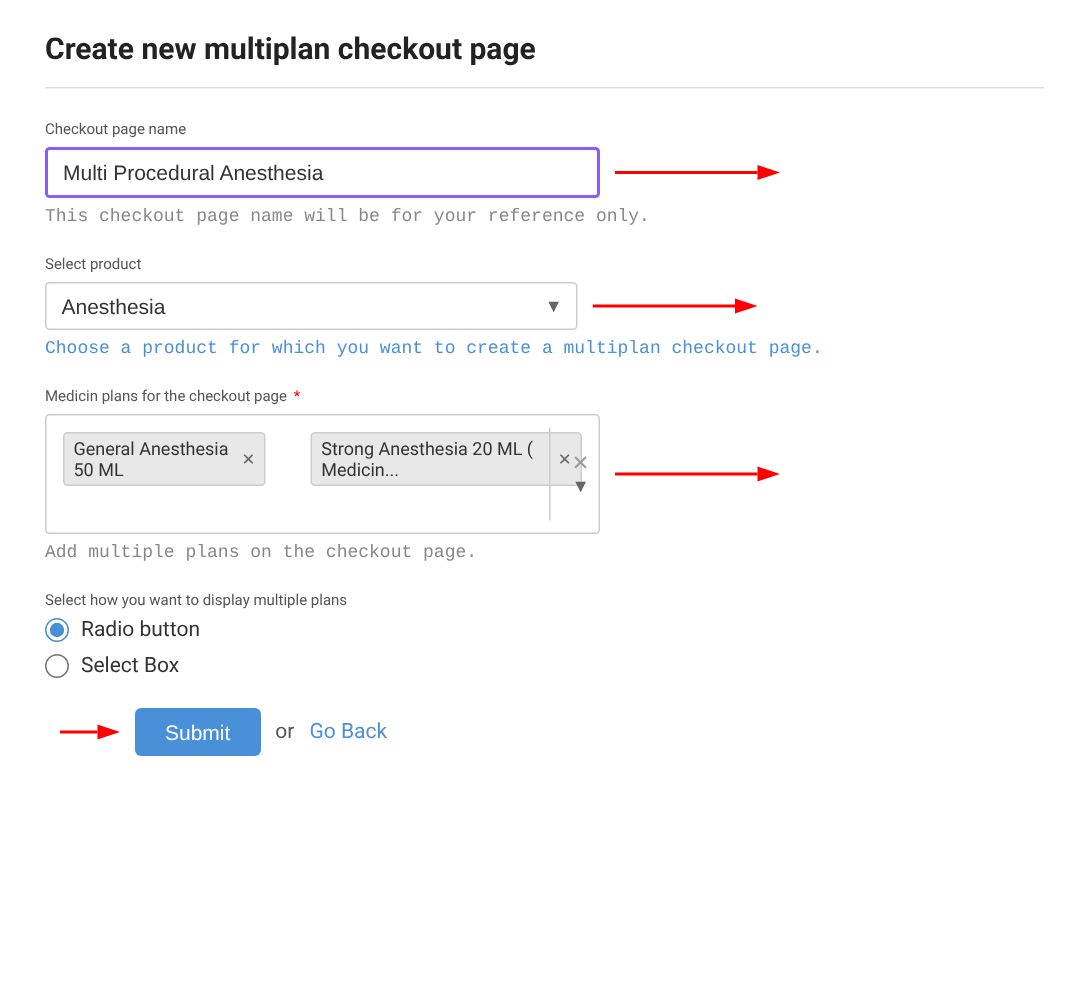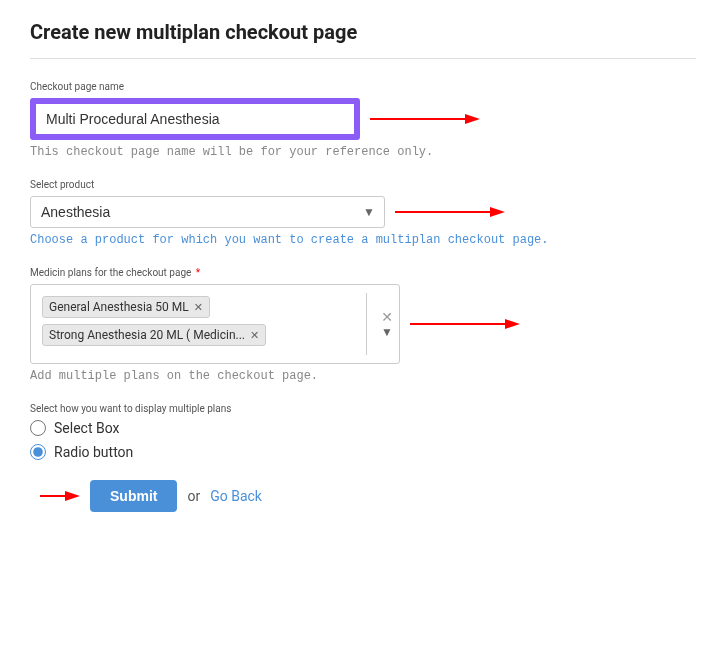--- a/index.html
+++ b/index.html
@@ -34,23 +34,23 @@
       display: block;
       color: #555;
       margin-bottom: 6px;
       font-size: 10px;
     }
     .form-label .required {
       color: red;
       margin-left: 2px;
     }
     .text-input {
-      width: 330px;
+      width: 370px;
       padding: 7px 10px;
-      border: 6px solid #8b5cf6;
+      border: 2px solid #8b5cf6;
       border-radius: 3px;
       font-size: 14px;
       color: #333;
       outline: none;
     }
     .hint-text {
       font-size: 12px;
       color: #888;
       margin-top: 5px;
       font-family: Liberation Mono, monospace;
@@ -134,21 +134,21 @@
     .plans-vertical-divider {
       position: absolute;
       right: 32px;
       top: 8px;
       bottom: 8px;
       width: 1px;
       background: #ccc;
     }
     .row-plans {
       display: flex;
-      flex-direction: column;
+      gap: 24px;
     }
     .radio-section {
       margin-bottom: 20px;
     }
     .radio-option {
       display: flex;
       align-items: center;
       margin-bottom: 8px;
       cursor: pointer;
     }
@@ -170,21 +170,21 @@
       margin-top: 10px;
     }
     .submit-btn {
       background: #4a90d9;
       color: #fff;
       border: none;
       border-radius: 4px;
       padding: 8px 20px;
       font-size: 14px;
       cursor: pointer;
-      font-weight: 700;
+      font-weight: 400;
     }
     .or-text {
       color: #555;
       font-size: 14px;
     }
     .go-back-link {
       color: #4a90d9;
       font-size: 14px;
       text-decoration: none;
       cursor: pointer;
@@ -274,26 +274,26 @@
         <polygon points="95,4 110,9 95,14" fill="red"></polygon>
       </svg>
     </span>
   </div>
   <p class="hint-text">Add multiple plans on the checkout page.</p>
 </div>
 
 <div class="radio-section">
   <p class="form-label">Select how you want to display multiple plans</p>
   <label class="radio-option">
+    <input type="radio" name="display_type" value="radio" checked="" style="">
+    <span class="radio-label">Radio button</span>
+  </label>
+  <label class="radio-option">
     <input type="radio" name="display_type" value="select" style="">
     <span class="radio-label">Select Box</span>
-  </label>
-  <label class="radio-option">
-    <input type="radio" name="display_type" value="radio" checked="" style="">
-    <span class="radio-label">Radio button</span>
   </label>
 </div>
 
 <div class="submit-row">
   <span class="red-arrow">
     <svg width="40" height="18" viewBox="0 0 40 18">
       <line x1="0" y1="9" x2="25" y2="9" stroke="red" stroke-width="2"></line>
       <polygon points="25,4 40,9 25,14" fill="red"></polygon>
     </svg>
   </span>

